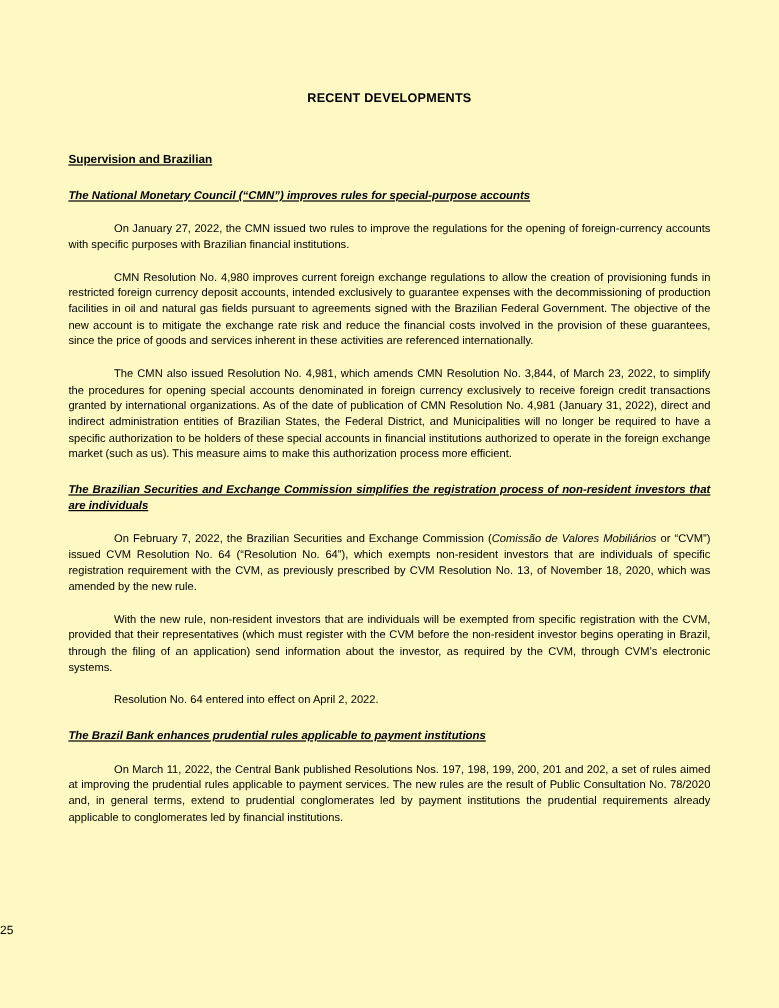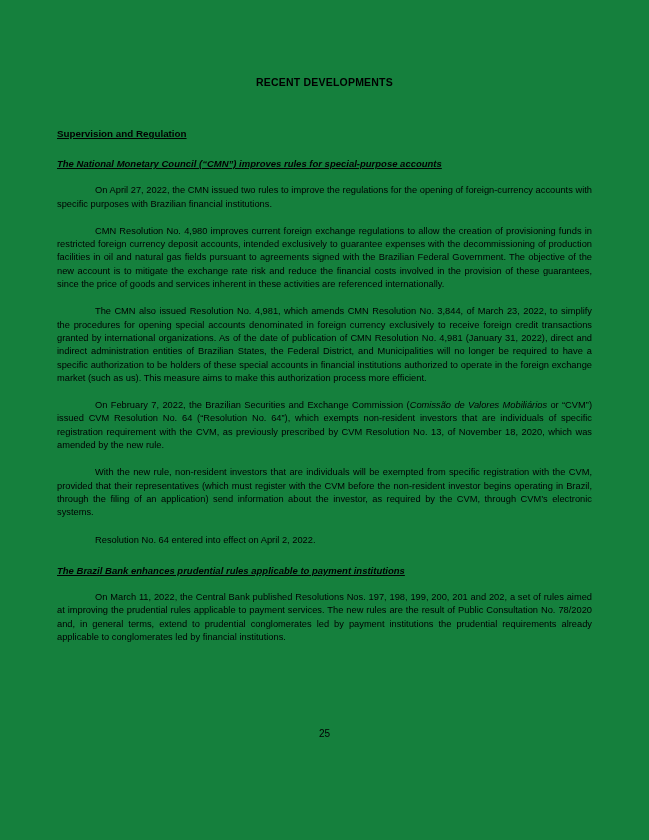--- a/index.html
+++ b/index.html
@@ -4,21 +4,21 @@
 <style>
   html, body {
     margin: 0;
     padding: 0;
     background: #ffffff;
   }
   .page {
     position: relative;
     width: 649px;
     height: 840px;
-    background: #15803d;
+    background: #fef9c3;
     color: #000000;
     font-family: "Liberation Sans", "DejaVu Sans", sans-serif;
     overflow: hidden;
   }
   .content {
     position: absolute;
     left: 57px;
     top: 76px;
     width: 535px;
   }
@@ -50,47 +50,47 @@
     font-size: 9.3px;
     line-height: 13.3px;
     text-align: justify;
     text-indent: 38px;
   }
   p.body-para .inline-italic {
     font-style: italic;
   }
   .page-footer {
     position: absolute;
-    top: 727px;
+    top: 769px;
     left: 0;
     width: 100%;
-    text-align: center;
     font-size: 10px;
     line-height: 13px;
   }
 </style>
 </head>
 <body>
 
 <div class="page">
   <div class="content">
 
     <h1 class="doc-title">RECENT DEVELOPMENTS</h1>
 
-    <h2 class="section-heading">Supervision and Regulation</h2>
+    <h2 class="section-heading">Supervision and Brazilian</h2>
 
     <h3 class="subsection-heading">The National Monetary Council (“CMN”) improves rules for special-purpose accounts</h3>
 
-    <p class="body-para">On April 27, 2022, the CMN issued two rules to improve the regulations for the opening of foreign-currency accounts with specific purposes with Brazilian financial institutions.</p>
+    <p class="body-para">On January 27, 2022, the CMN issued two rules to improve the regulations for the opening of foreign-currency accounts with specific purposes with Brazilian financial institutions.</p>
 
     <p class="body-para">CMN Resolution No. 4,980 improves current foreign exchange regulations to allow the creation of provisioning funds in restricted foreign currency deposit accounts, intended exclusively to guarantee expenses with the decommissioning of production facilities in oil and natural gas fields pursuant to agreements signed with the Brazilian Federal Government. The objective of the new account is to mitigate the exchange rate risk and reduce the financial costs involved in the provision of these guarantees, since the price of goods and services inherent in these activities are referenced internationally.</p>
 
     <p class="body-para">The CMN also issued Resolution No. 4,981, which amends CMN Resolution No. 3,844, of March 23, 2022, to simplify the procedures for opening special accounts denominated in foreign currency exclusively to receive foreign credit transactions granted by international organizations.  As of the date of publication of CMN Resolution No. 4,981 (January 31, 2022), direct and indirect administration entities of Brazilian States, the Federal District, and Municipalities will no longer be required to have a specific authorization to be holders of these special accounts in financial institutions authorized to operate in the foreign exchange market (such as us). This measure aims to make this authorization process more efficient.</p>
 
 
+    <h3 class="subsection-heading">The Brazilian Securities and Exchange Commission simplifies the registration process of non-resident investors that are individuals</h3>
 
     <p class="body-para"><span>On February 7, 2022, the Brazilian Securities and Exchange Commission (</span><span class="inline-italic">Comissão de Valores Mobiliários</span><span> or “CVM”) issued CVM Resolution No. 64 (“Resolution No. 64”), which exempts non-resident investors that are individuals of specific registration requirement with the CVM, as previously prescribed by CVM Resolution No. 13, of November 18, 2020, which was amended by the new rule.</span></p>
 
     <p class="body-para">With the new rule, non-resident investors that are individuals will be exempted from specific registration with the CVM, provided that their representatives (which must register with the CVM before the non-resident investor begins operating in Brazil, through the filing of an application) send information about the investor, as required by the CVM, through CVM’s electronic systems.</p>
 
     <p class="body-para">Resolution No. 64 entered into effect on April 2, 2022.</p>
 
     <h3 class="subsection-heading">The Brazil Bank enhances prudential rules applicable to payment institutions</h3>
 
     <p class="body-para">On March 11, 2022, the Central Bank published Resolutions Nos. 197, 198, 199, 200, 201 and 202, a set of rules aimed at improving the prudential rules applicable to payment services. The new rules are the result of Public Consultation No. 78/2020 and, in general terms, extend to prudential conglomerates led by payment institutions the prudential requirements already applicable to conglomerates led by financial institutions.</p>

